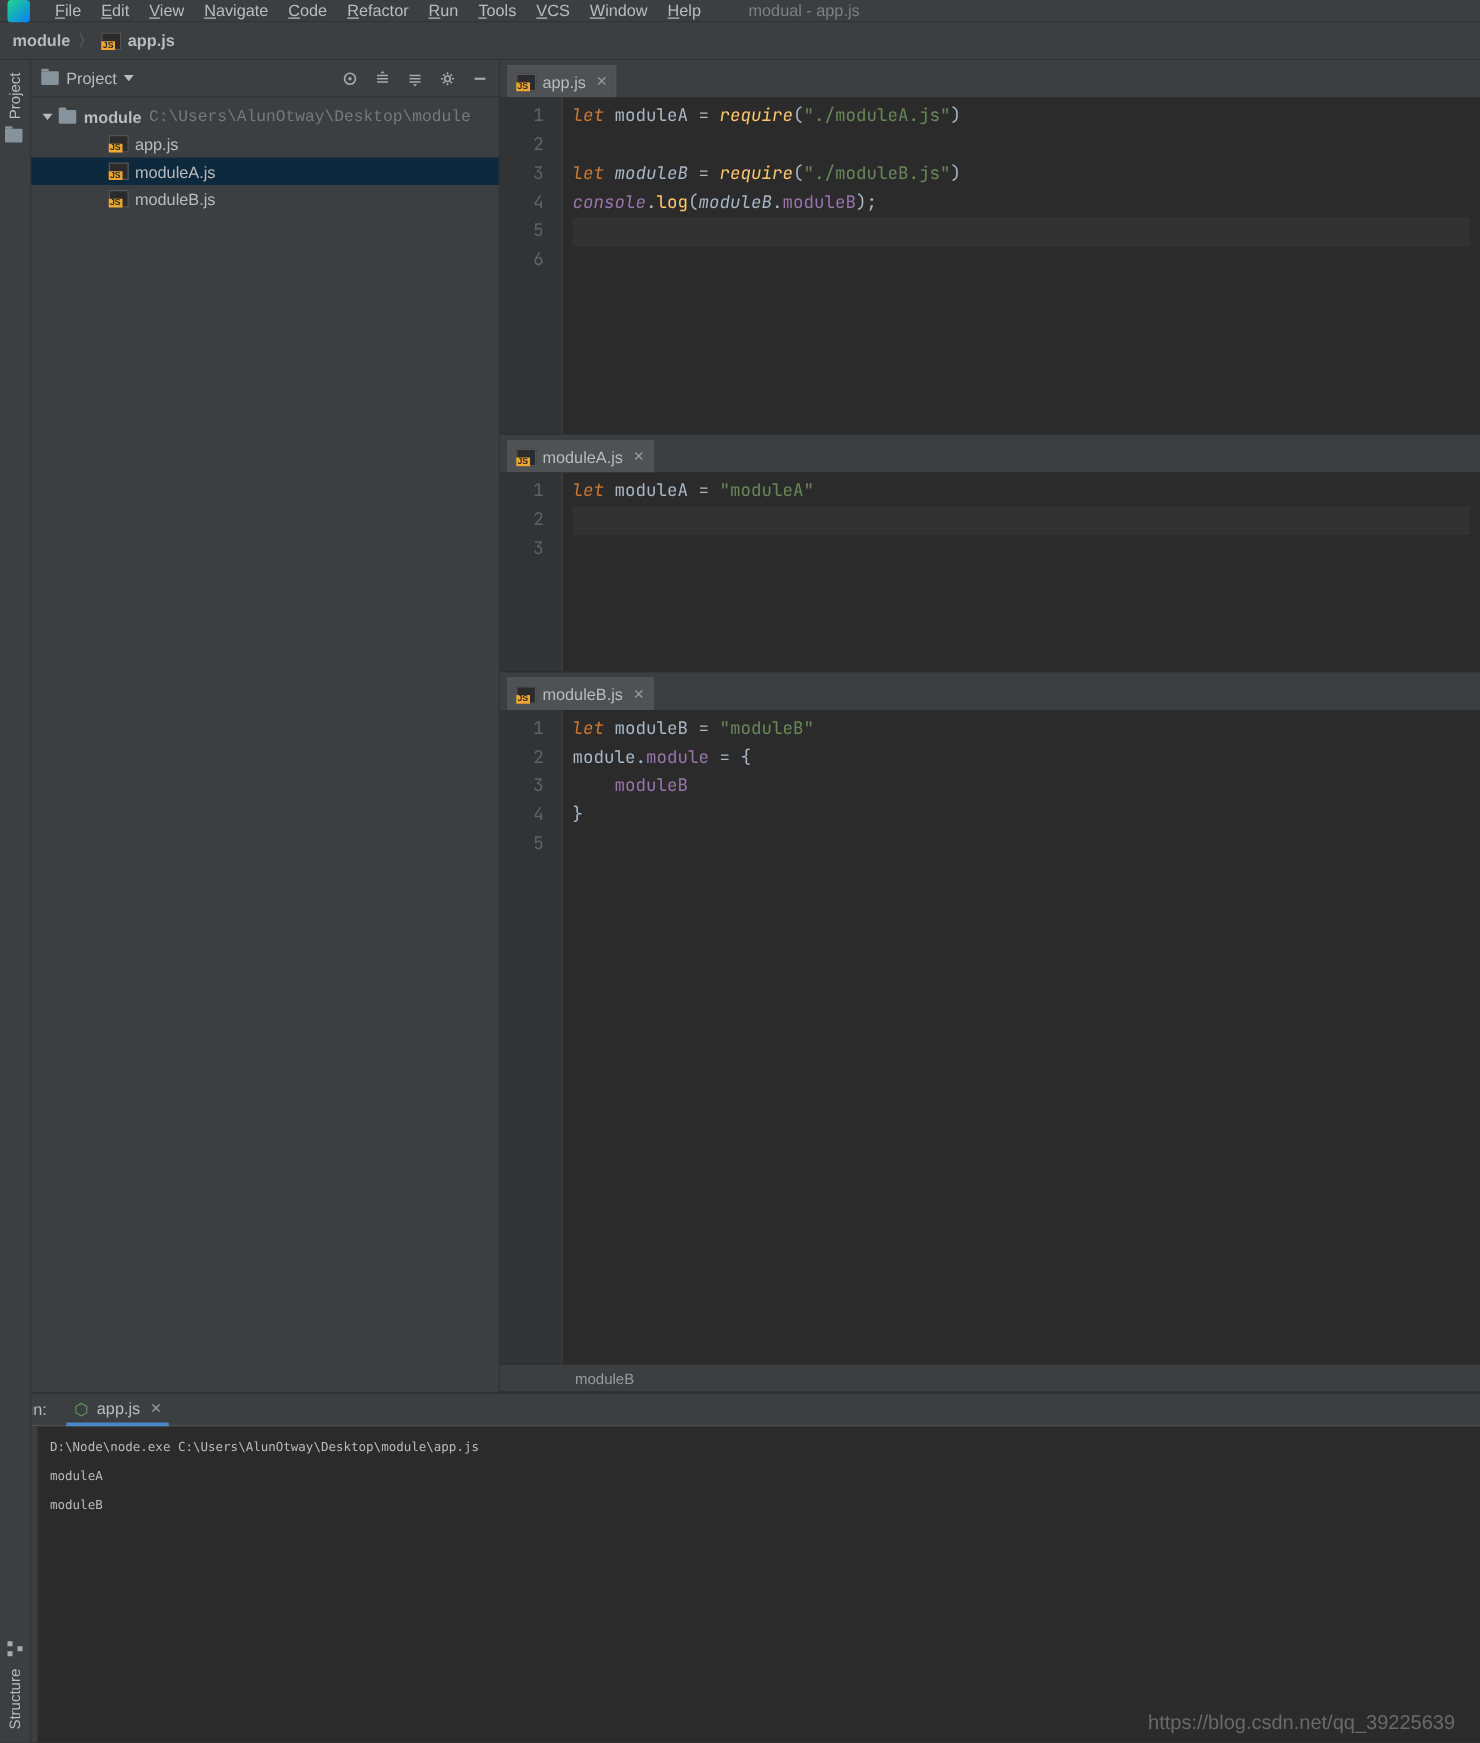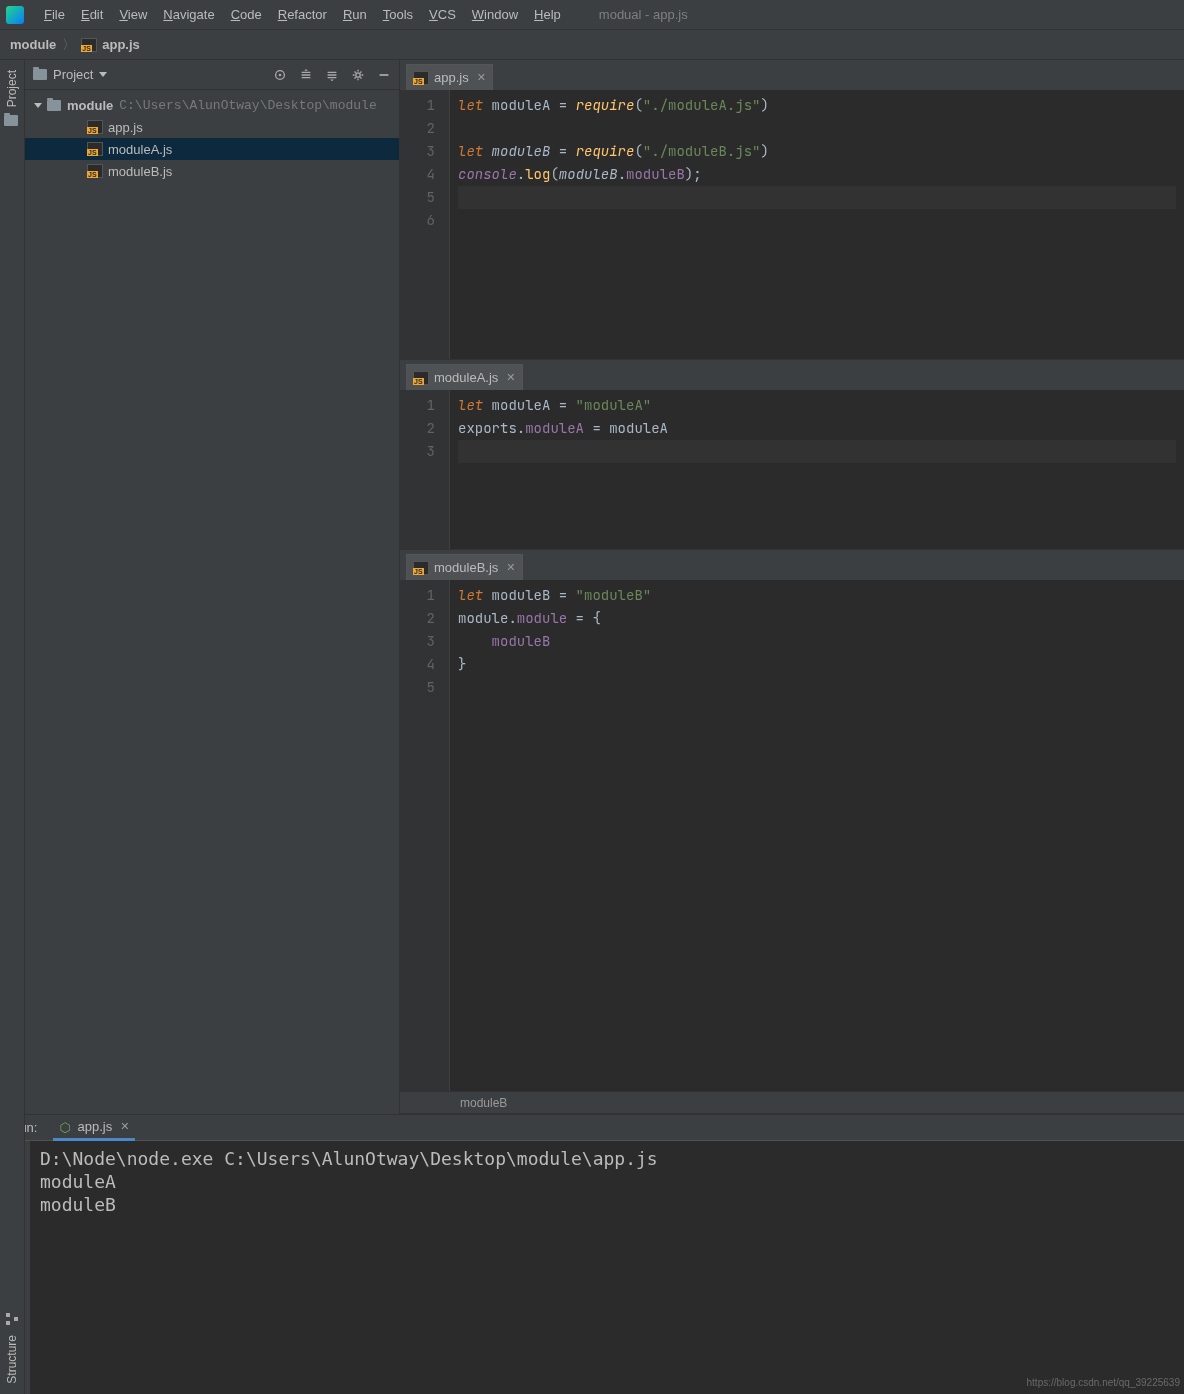--- a/index.html
+++ b/index.html
@@ -1,17 +1,17 @@
 <!DOCTYPE html>
 <html><head>
 <meta charset="utf-8">
 <style>
 * { margin:0; padding:0; box-sizing:border-box; }
 body { font-family:"Segoe UI",Arial,sans-serif; background:#3c3f41; color:#bbbbbb; font-size:13px; width:1184px; height:1394px; overflow:hidden; display:flex; flex-direction:column; }
-.menubar { height:30px; background:#3c3f41; display:flex; align-items:center; padding:0 6px; border-bottom:1px solid #323232; }
+.menubar { height:18px; background:#3c3f41; display:flex; align-items:center; padding:0 6px; border-bottom:1px solid #323232; }
 .app-icon { width:18px; height:18px; background:linear-gradient(135deg,#21d789 0%,#087cfa 100%); border-radius:3px; margin-right:12px; }
 .menu-item { padding:4px 8px; cursor:pointer; color:#bbbbbb; }
 .menu-item u { text-decoration:underline; }
 .window-title { margin-left:30px; color:#7f7f7f; }
 .breadcrumb { height:30px; background:#3c3f41; display:flex; align-items:center; padding:0 10px; border-bottom:1px solid #323232; }
 .bc-item { color:#bbbbbb; font-weight:bold; }
 .bc-sep { margin:0 6px; color:#6e6e6e; }
 .js-icon { display:inline-block; width:16px; height:14px; background:#2b2b2b; border:1px solid #555; position:relative; margin-right:5px; vertical-align:middle; }
 .js-icon::after { content:"JS"; position:absolute; bottom:-1px; left:-1px; font-size:7px; background:#f0a732; color:#2b2b2b; padding:0 1px; font-weight:bold; line-height:7px; }
 .main-row { flex:1; display:flex; overflow:hidden; }
@@ -68,23 +68,23 @@
 .run-header { height:26px; background:#3c3f41; display:flex; align-items:center; padding:0 10px; border-bottom:1px solid #555050;}
 .run-label { color:#bbbbbb; margin-right:16px;}
 .run-tab { display:flex; align-items:center; height:26px; padding:0 6px; border-bottom:3px solid #4a88c7; cursor:pointer;}
 .hex-ic{width:12px;height:12px;margin-right:6px;position:relative;}
 .hex-ic::before{content:"⬡";color:#6a9f5d;font-size:13px;line-height:12px;}
 .run-tab .close-x{margin-left:8px;color:#999;font-size:11px;}
 .run-body{flex:1;display:flex;}
 .run-tools{width:30px;background:#3c3f41;display:flex;flex-direction:column;align-items:center;padding-top:6px;gap:14px;}
 .rt{width:16px;height:16px;color:#a9a9a9;cursor:pointer;display:flex;align-items:center;justify-content:center;}
 .play-ic::before{content:"";width:0;height:0;border-top:6px solid transparent;border-bottom:6px solid transparent;border-left:9px solid #499c54;}
-.run-console{flex:1;padding:6px 10px;font-family:Consolas,monospace;font-size:18px;line-height:23px;color:#bbbbbb;}
+.run-console{flex:1;padding:6px 10px;font-family:Consolas,monospace;font-size:10px;line-height:23px;color:#bbbbbb;}
 .structure-gutter{width:25px;background:#3c3f41;border-right:1px solid #323232;display:flex;flex-direction:column-reverse;align-items:center;padding-bottom:6px;}
-.watermark{position:fixed;right:4px;bottom:6px;color:#6a6a6a;font-size:10px;}
+.watermark{position:fixed;right:20px;bottom:6px;color:#6a6a6a;font-size:16px;}
 svg{width:100%;height:100%;}
 </style>
 </head>
 <body>
 
 <div class="menubar">
   <div class="app-icon"></div>
   <div id="menu-items" style="display: flex;">
       <span class="menu-item"><u>F</u>ile</span>
       <span class="menu-item"><u>E</u>dit</span>
@@ -207,21 +207,20 @@
           </div>
         </div>
         <div class="code-area">
           <div class="gutter">
             <div>1</div>
             <div>2</div>
             <div>3</div>
           </div>
           <div class="code">
             <div class="line"><span class="kw-i">let </span><span class="pl">moduleA = </span><span class="str">"moduleA"</span></div>
-            <div class="line"><span class="pl">exports.</span><span class="prop">moduleA</span><span class="pl"> = moduleA</span></div>
             <div class="line cursor-line">&nbsp;</div>
           </div>
         </div>
       </div>
       <div class="editor-container">
         <div class="ed-tabs">
           <div class="ed-tab">
             <span class="js-icon"></span>
             <span>moduleB.js</span>
             <span class="close-x">✕</span>

